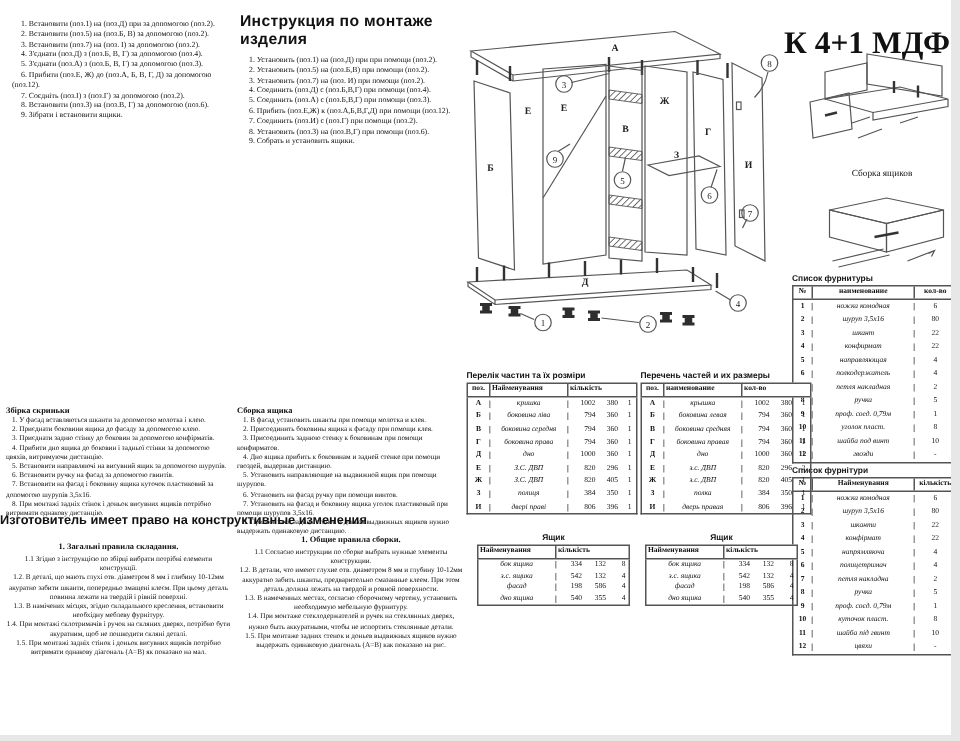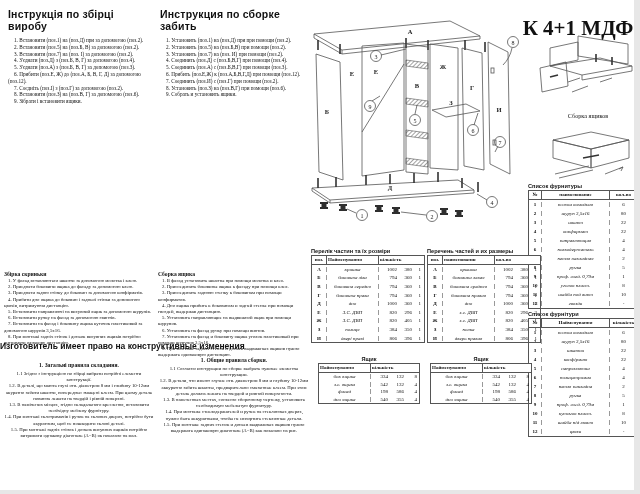--- a/index.html
+++ b/index.html
@@ -75,37 +75,36 @@
   svg .lbl { font-family:"Liberation Serif", serif; font-weight:bold; font-size:6.5px; fill:#222; }
   svg .cnum { font-family:"Liberation Serif", serif; font-size:6px; fill:#222; }
   svg .foot { fill:#2e2e2e; }
 </style>
 </head>
 <body>
 
 <div class="page">
 
   <div class="abs" style="left:8px; top:8px; width:146px;">
-    <div class="col-title">Інструкція по збірці виробу</div>
     <div class="steps">
 
     <div class="step">1. Встановити (поз.1) на (поз.Д) при за допомогою (поз.2).</div>
         <div class="step">2. Встановити (поз.5) на (поз.Б, В) за допомогою (поз.2).</div>
         <div class="step">3. Встановити (поз.7) на (поз. І) за допомогою (поз.2).</div>
         <div class="step">4. З'єднати (поз.Д) з (поз.Б, В, Г) за допомогою (поз.4).</div>
         <div class="step">5. З'єднати (поз.А) з (поз.Б, В, Г) за допомогою (поз.3).</div>
         <div class="step">6. Прибити (поз.Е, Ж) до (поз.А, Б, В, Г, Д) за допомогою (поз.12).</div>
         <div class="step">7. Соєдніть (поз.І) з (поз.Г) за допомогою (поз.2).</div>
         <div class="step">8. Встановити (поз.З) на (поз.В, Г) за допомогою (поз.6).</div>
         <div class="step">9. Зібрати і встановити ящики.</div>
       </div>
   </div>
 
   <div class="abs" style="left:160px; top:8px; width:152px;">
-    <div class="col-title">Инструкция по сборке забить</div>
+    <div class="col-title">Инструкция по монтаже изделия</div>
     <div class="steps">
 
     <div class="step">1. Установить (поз.1) на (поз.Д) при при помощи (поз.2).</div>
         <div class="step">2. Установить (поз.5) на (поз.Б,В) при помощи (поз.2).</div>
         <div class="step">3. Установить (поз.7) на (поз. И) при помощи (поз.2).</div>
         <div class="step">4. Соединить (поз.Д) с (поз.Б,В,Г) при помощи (поз.4).</div>
         <div class="step">5. Соединить (поз.А) с (поз.Б,В,Г) при помощи (поз.3).</div>
         <div class="step">6. Прибить (поз.Е,Ж) к (поз.А,Б,В,Г,Д) при помощи (поз.12).</div>
         <div class="step">7. Соединить (поз.И) с (поз.Г) при помощи (поз.2).</div>
         <div class="step">8. Установить (поз.З) на (поз.В,Г) при помощи (поз.6).</div>

